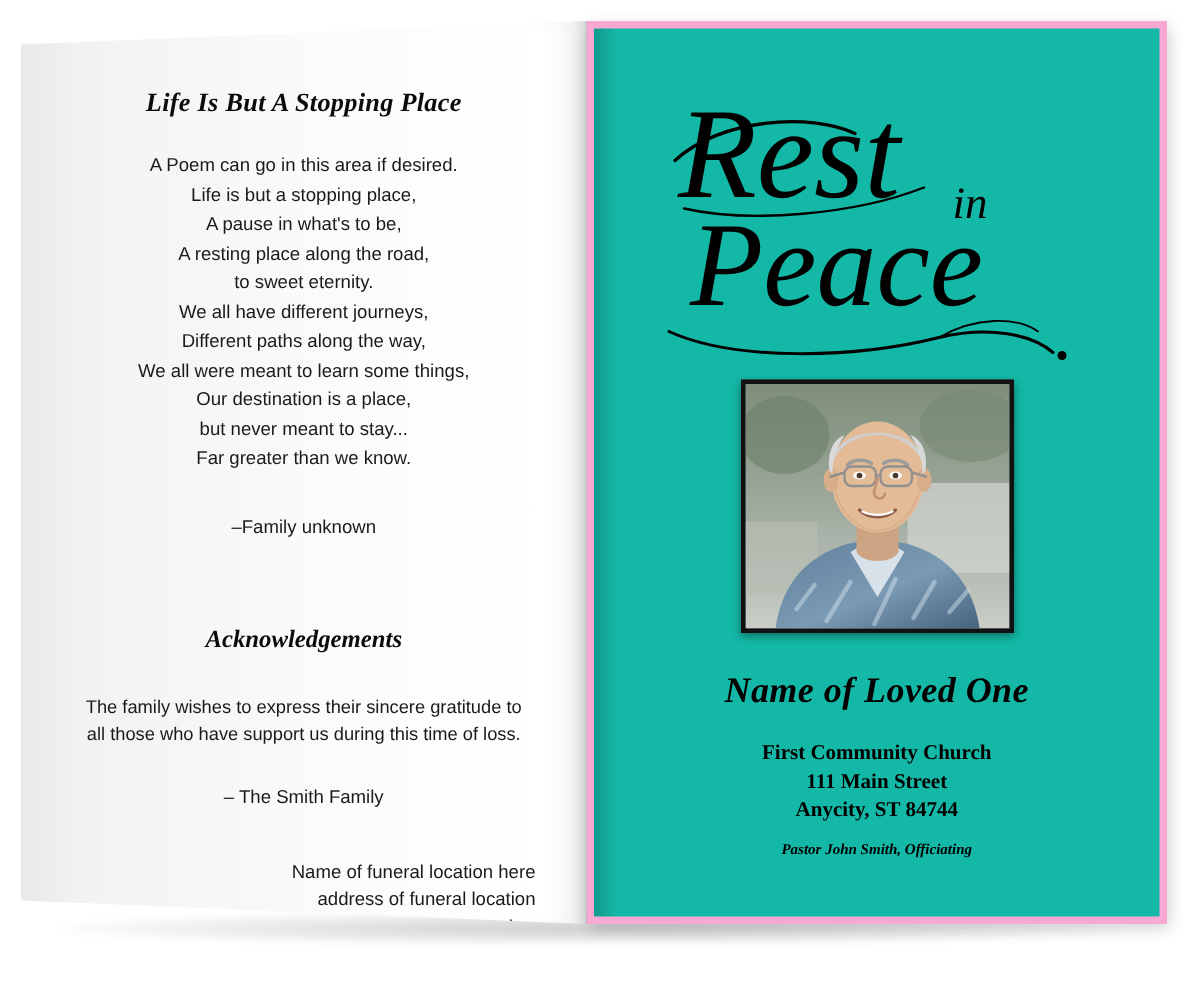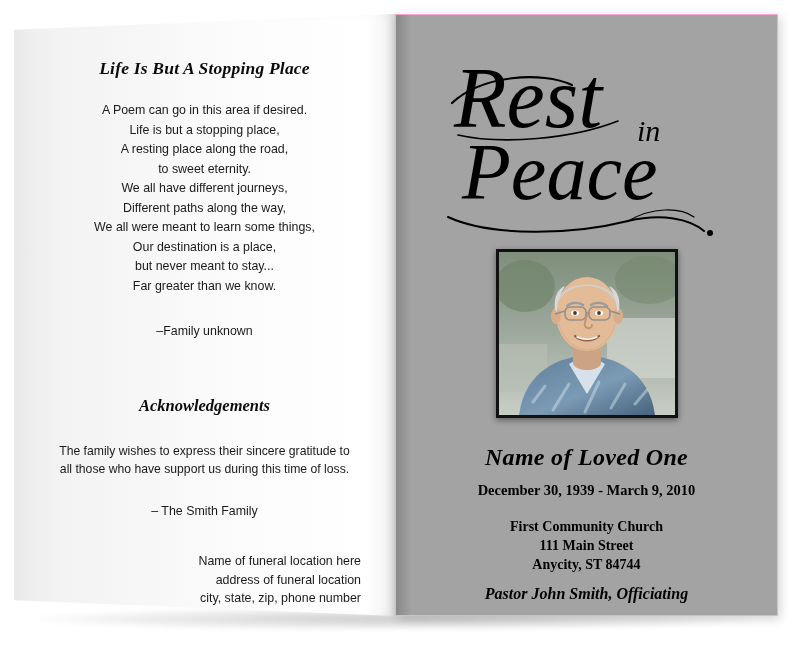--- a/index.html
+++ b/index.html
@@ -40,22 +40,22 @@
     background: linear-gradient(to right, #e9e9ea 0%, #f2f2f2 10%, #fbfbfb 55%, #ffffff 92%, #f3f3f3 100%);
     box-shadow: inset -10px 0 18px -14px rgba(0,0,0,0.35);
     clip-path: polygon(0 2.6%, 100% 0, 100% 100%, 0 97.4%);
     overflow: hidden;
   }
 
   
   .panel-right {
     position: relative;
     width: 382px;
-    background: #a3a3a3;
-    border: 1px solid #f9a8d4;
+    background: #14b8a6;
+    border: 5px solid #f9a8d4;
     box-shadow: 2px 3px 10px rgba(0,0,0,0.18);
     overflow: hidden;
   }
 
   .fold-shadow {
     position: absolute;
     left: 0;
     top: 0;
     width: 16px;
     height: 100%;
@@ -175,41 +175,42 @@
     font-weight: bold;
     font-size: 14px;
     line-height: 19px;
     margin-top: 18px;
   }
   .service-block .line { display: block; }
   .officiant {
     font-family: "Liberation Serif", serif;
     font-style: italic;
     font-weight: bold;
-    font-size: 16px;
+    font-size: 10px;
     margin-top: 11px;
   }
 </style>
 </head>
 <body>
 
 <div id="stage">
 
   <div class="ground-shadow"></div>
 
   <div class="program">
 
     <div class="panel-left">
       <div class="inside-content">
 
         <div class="poem-title">Life Is But A Stopping Place</div>
 
         <div class="poem-body">
           <span class="line">A Poem can go in this area if desired.</span>
           <span class="line">Life is but a stopping place,</span>
+          <span class="line">A pause in what's to be,</span>
           <span class="line">A resting place along the road,</span>
           <span class="line">to sweet eternity.</span>
           <span class="line">We all have different journeys,</span>
           <span class="line">Different paths along the way,</span>
           <span class="line">We all were meant to learn some things,</span>
           <span class="line">Our destination is a place,</span>
           <span class="line">but never meant to stay...</span>
           <span class="line">Far greater than we know.</span>
         </div>
 
@@ -315,21 +316,20 @@
 
               <path d="M76 84 C 82 90, 94 90, 100 84" stroke="#8f5d48" stroke-width="2.2" fill="none" stroke-linecap="round"></path>
               <path d="M78 85 C 84 88, 92 88, 98 85" stroke="#ffffff" stroke-width="1.5" fill="none" stroke-linecap="round"></path>
 
               <path d="M60 72 C 64 86, 74 97, 88 98 C 102 97, 112 86, 116 72" stroke="#d3a382" stroke-width="1" fill="none" opacity="0.6"></path>
             </g>
           </svg>
         </div>
 
         <div class="deceased-name">Name of Loved One</div>
-        <div class="dates">December 30, 1939 - March 9, 2010</div>
 
         <div class="service-block">
           <span class="line">First Community Church</span>
           <span class="line">111 Main Street</span>
           <span class="line">Anycity, ST 84744</span>
         </div>
 
         <div class="officiant">Pastor John Smith, Officiating</div>
 
       </div>

